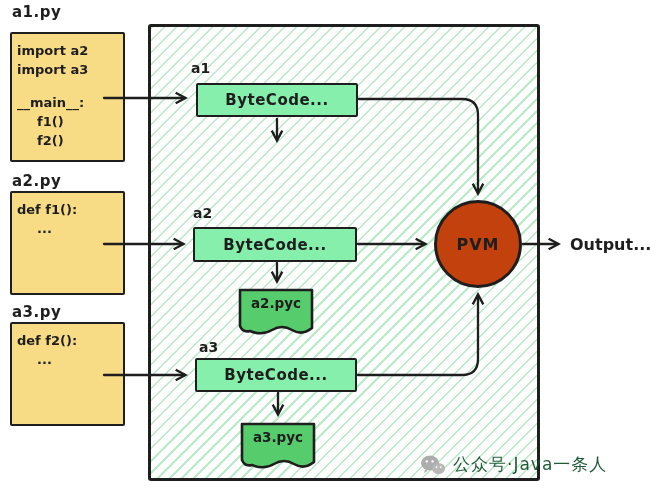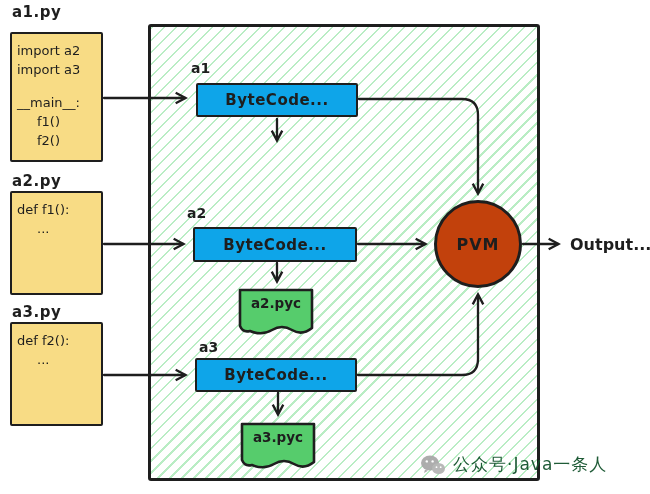--- a/index.html
+++ b/index.html
@@ -16,31 +16,31 @@
         rgba(128,222,148,0.55) 0px, rgba(128,222,148,0.55) 1.6px,
         transparent 1.6px, transparent 8.5px);
   }
   .interpreter-title{
     position:absolute;left:148px;top:32px;width:392px;text-align:center;
     font-size:18px;font-weight:700;letter-spacing:1px;
   }
   
   .file-label{position:absolute;font-size:15px;font-weight:700;letter-spacing:.5px;}
   .file-box{
-    position:absolute;left:10px;width:93px;box-sizing:border-box;
+    position:absolute;left:10px;width:115px;box-sizing:border-box;
     background:#f8dc85;border:2.5px solid #1e1e1e;border-radius:2px;
-    padding:7px 5px;font-size:13px;line-height:19px;font-weight:400;
+    padding:7px 5px;font-size:13px;line-height:19px;font-weight:700;
   }
   .code-line{white-space:nowrap;}
   .code-line.indent{padding-left:20px;}
   .code-gap{height:14px;}
   
   .bc-label{position:absolute;font-size:14px;font-weight:700;}
   .bc-box{
-    position:absolute;box-sizing:border-box;background:#0ea5e9;
+    position:absolute;box-sizing:border-box;background:#86efac;
     border:2.5px solid #1e1e1e;border-radius:2px;
     display:flex;align-items:center;justify-content:center;
     font-size:15px;font-weight:600;letter-spacing:.5px;
   }
   
   .pyc-doc{position:absolute;width:80px;height:52px;}
   .pyc-doc svg{position:absolute;left:0;top:0;}
   .pyc-doc span{
     position:absolute;left:0;top:9px;width:100%;text-align:center;
     font-size:13.5px;font-weight:600;
@@ -87,21 +87,21 @@
 
   <div class="file-label" style="left:12px;top:303px;">a3.py</div>
   <div class="file-box" style="top:322px;height:104px;">
     <div class="code-line">def f2():</div>
     <div class="code-line indent">...</div>
   </div>
 
   <div class="bc-label" style="left:191px;top:60px;">a1</div>
   <div class="bc-box" style="left:196px;top:83px;width:162px;height:34px;">ByteCode...</div>
 
-  <div class="bc-label" style="left:187px;top:205px;">a2</div>
+  <div class="bc-label" style="left:193px;top:205px;">a2</div>
   <div class="bc-box" style="left:193px;top:227px;width:164px;height:35px;">ByteCode...</div>
   <div class="pyc-doc" style="left:236px;top:286px;">
     <svg width="80" height="52" viewBox="0 0 80 52">
       <path d="M4,4 L76,4 L76,42 Q66,50 56,44 Q46,38 36,44 Q26,50 14,45 Q7,47 4,40 Z" fill="#56cc6c" stroke="#1e1e1e" stroke-width="2.6" stroke-linejoin="round"></path>
     </svg>
     <span>a2.pyc</span>
   </div>
 
   <div class="bc-label" style="left:199px;top:339px;">a3</div>
   <div class="bc-box" style="left:195px;top:358px;width:162px;height:34px;">ByteCode...</div>

